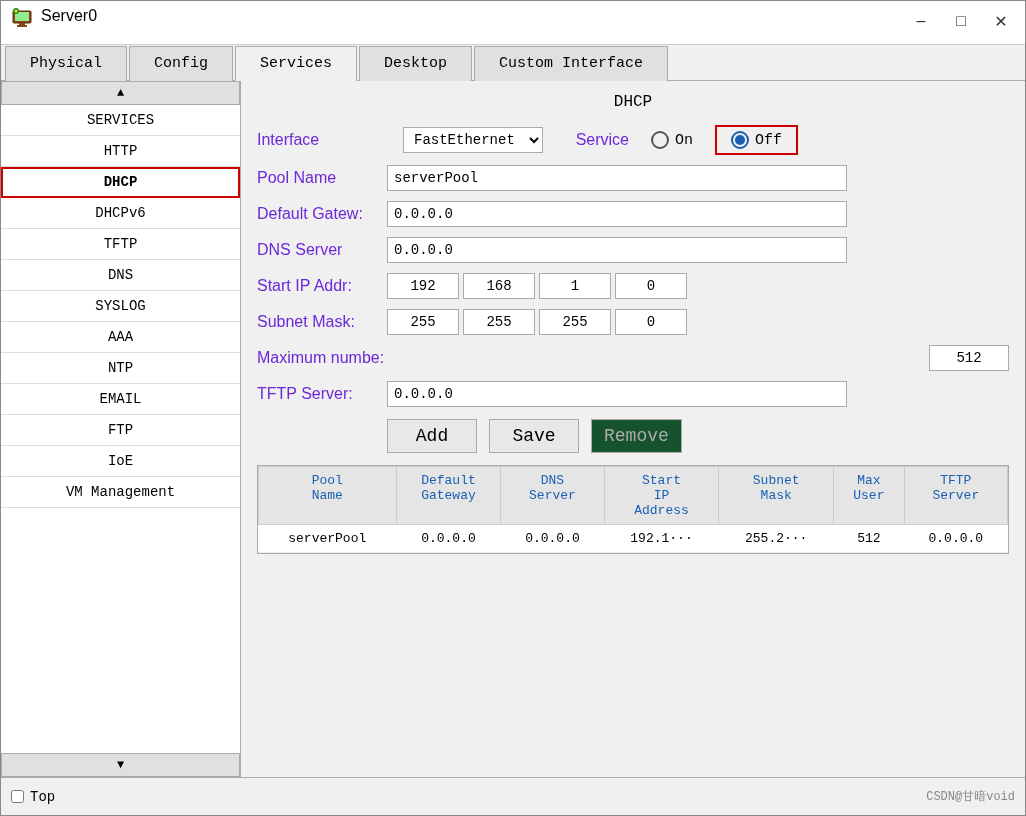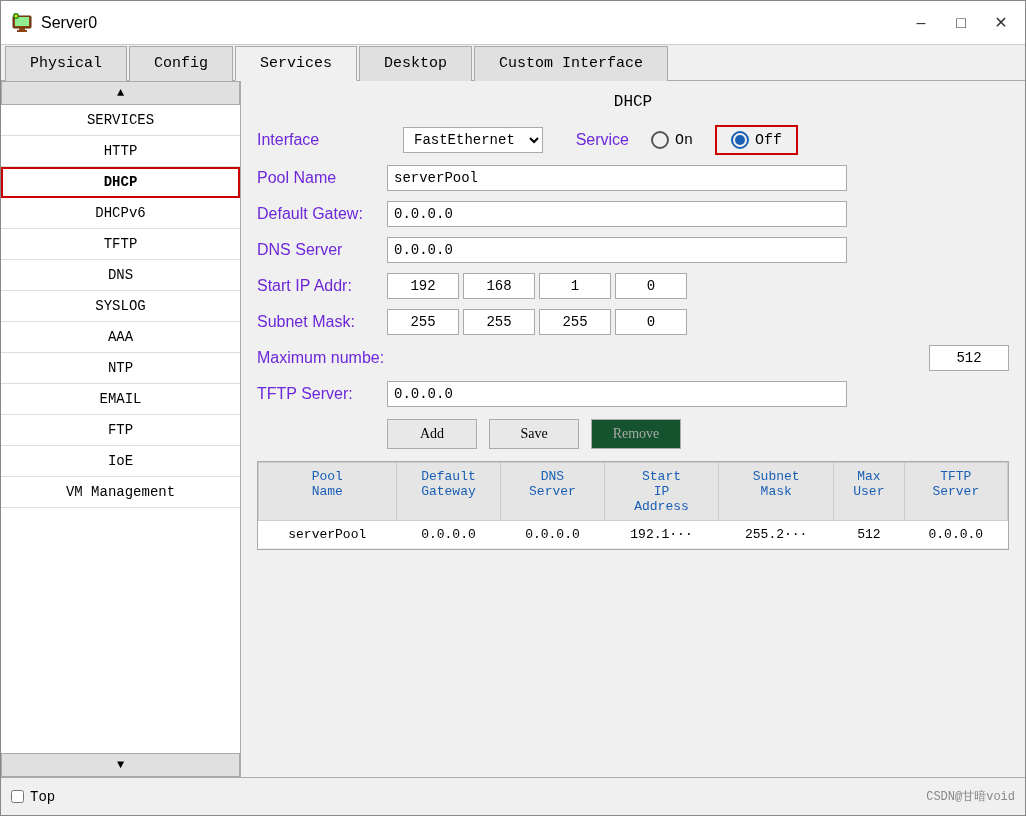--- a/index.html
+++ b/index.html
@@ -16,21 +16,20 @@
       height: 816px;
       background: #f0f0f0;
       border: 1px solid #888;
       display: flex;
       flex-direction: column;
     }
     .title-bar {
       background: #ffffff;
       border-bottom: 1px solid #ccc;
       display: flex;
-      align-items: center;
       padding: 6px 10px;
       height: 44px;
     }
     .title-bar-icon {
       width: 22px;
       height: 22px;
       margin-right: 8px;
     }
     .title-bar-title {
       font-size: 16px;
@@ -204,22 +203,22 @@
     select.form-input {
       cursor: pointer;
     }
     .button-row {
       display: flex;
       gap: 12px;
       margin: 12px 0;
       margin-left: 130px;
     }
     .action-btn {
-      font-family: Liberation Serif, serif;
-      font-size: 14px;
+      font-family: Liberation Mono, monospace;
+      font-size: 18px;
       padding: 6px 12px;
       border: 1px solid #aaa;
       background: #e8e8e8;
       cursor: pointer;
       min-width: 90px;
     }
     .action-btn.disabled {
       color: #aaa;
       cursor: default;
       background: #14532d;

